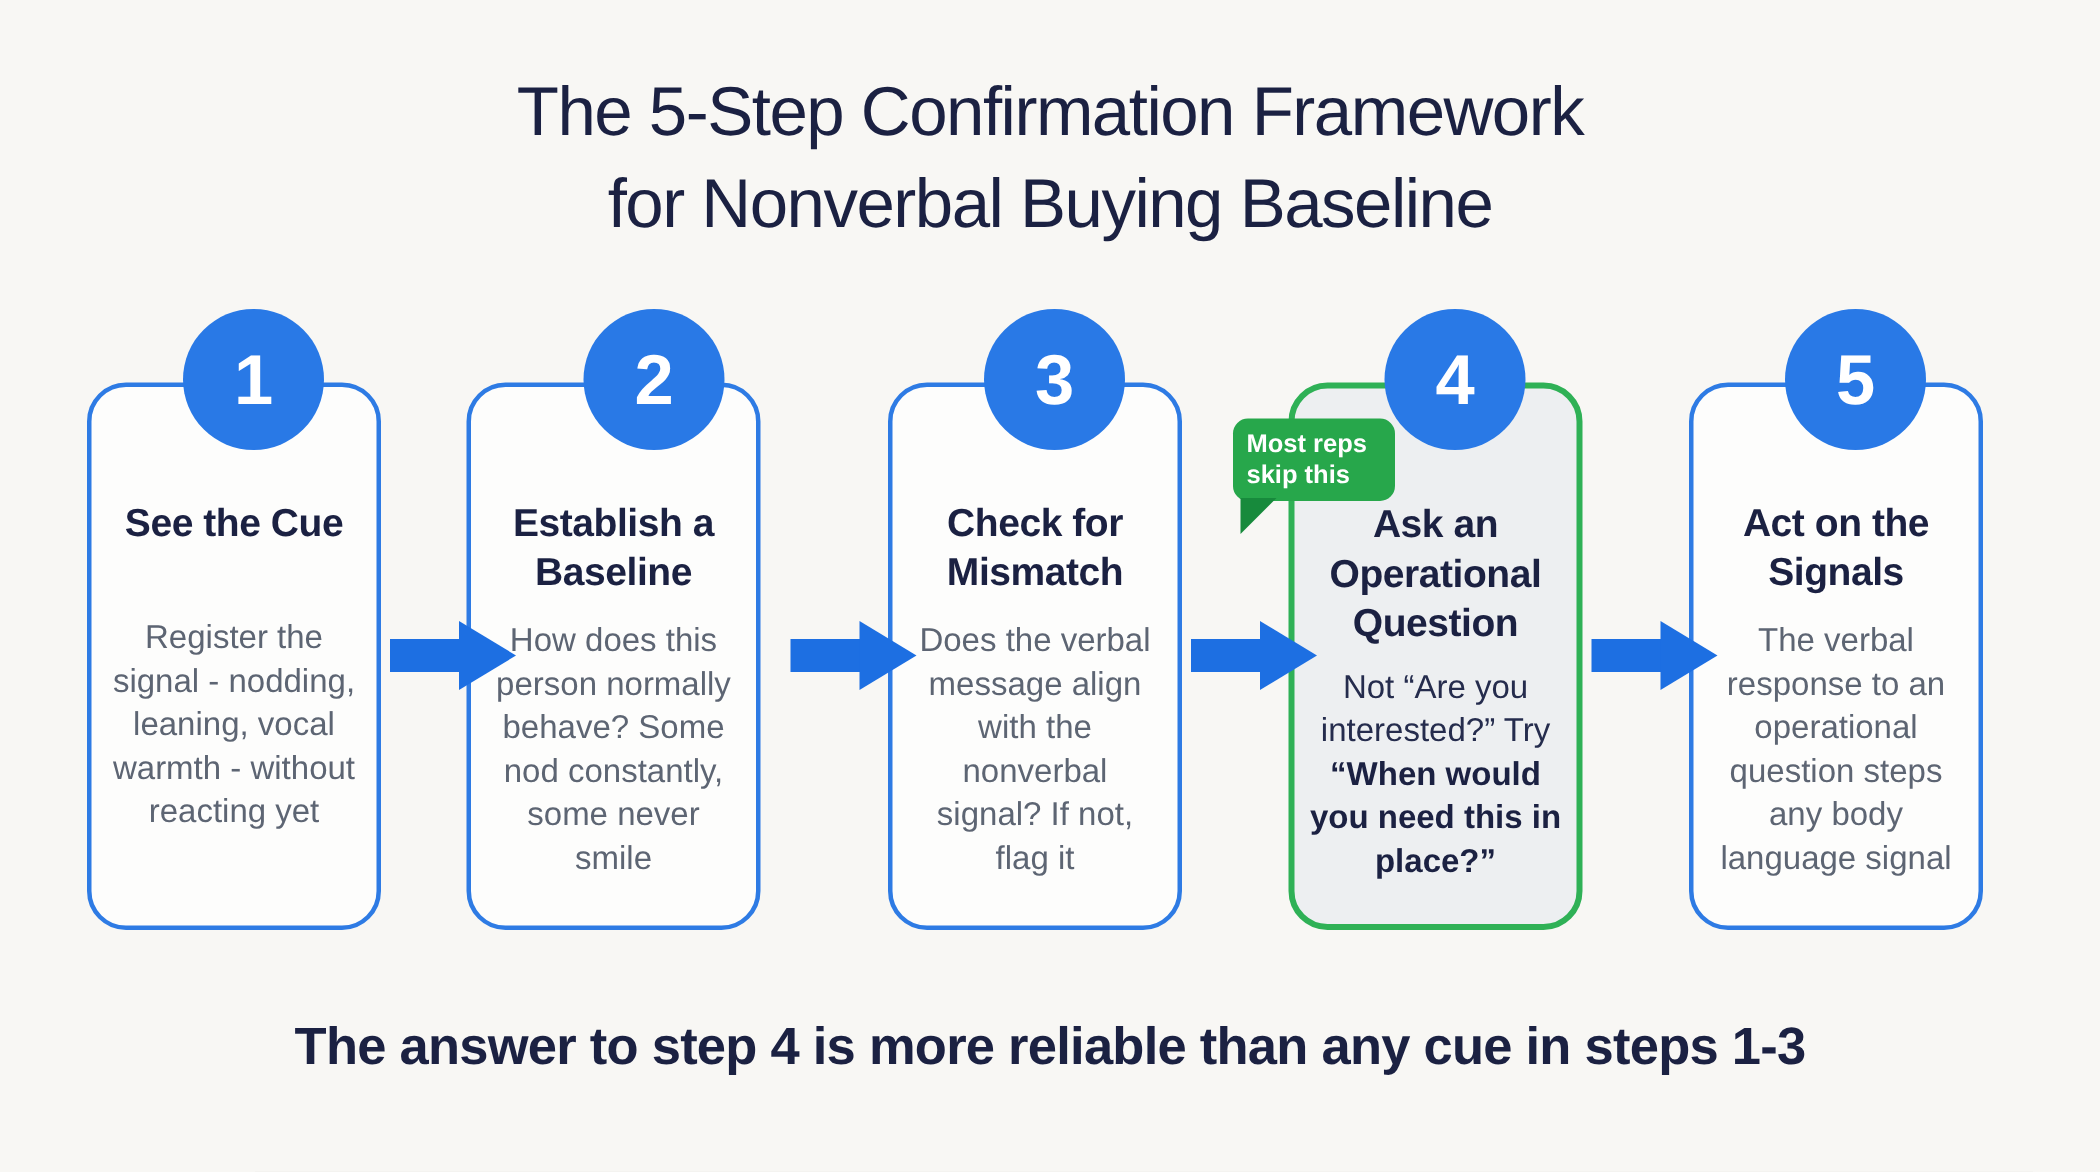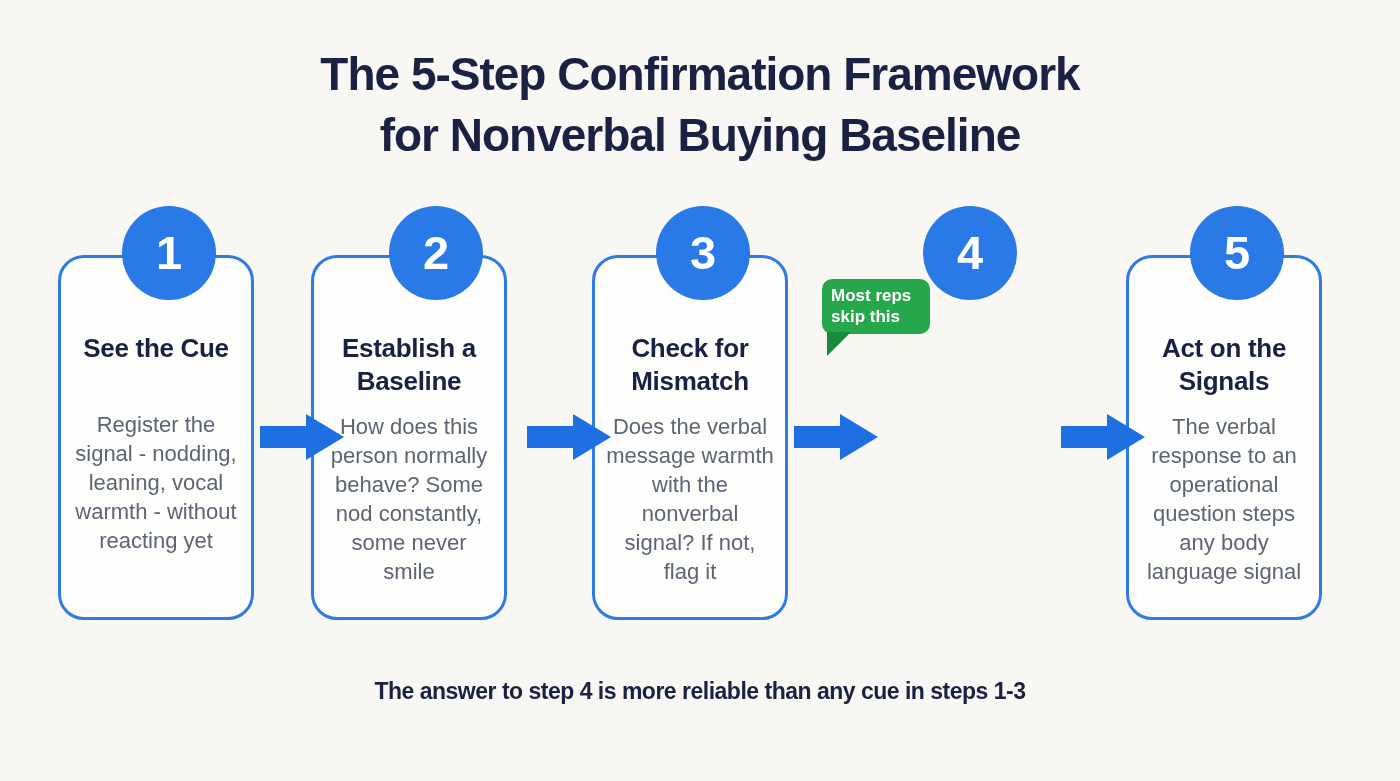--- a/index.html
+++ b/index.html
@@ -17,21 +17,21 @@
   }
 
   
   .main-title {
     position: absolute;
     top: 44px;
     left: 0;
     width: 100%;
     text-align: center;
     color: #1b2142;
-    font-weight: bold;
+    font-weight: normal;
     font-size: 46px;
     line-height: 61px;
     letter-spacing: -1px;
   }
 
   
   .card {
     position: absolute;
     top: 255px;
     width: 196px;
@@ -165,21 +165,21 @@
   }
 
   
   .footer-note {
     position: absolute;
     top: 678px;
     left: 0;
     width: 100%;
     text-align: center;
     color: #1b2142;
-    font-size: 23px;
+    font-size: 35px;
     font-weight: bold;
     letter-spacing: -0.5px;
   }
 </style>
 </head>
 <body>
 
 <div class="stage">
 
   <div class="main-title">
@@ -197,24 +197,30 @@
   <div class="card card-2">
     <h3 class="card-title">Establish a Baseline</h3>
     <div class="card-body-wrap">
       <p class="card-body">How does this person normally behave? Some nod constantly, some never smile</p>
     </div>
   </div>
 
   <div class="card card-3">
     <h3 class="card-title">Check for Mismatch</h3>
     <div class="card-body-wrap">
-      <p class="card-body">Does the verbal message warmth with the nonverbal signal? If not, flag it</p>
-    </div>
-  </div>
-
+      <p class="card-body">Does the verbal message align with the nonverbal signal? If not, flag it</p>
+    </div>
+  </div>
+
+  <div class="card card-4 highlight">
+    <h3 class="card-title">Ask an Operational Question</h3>
+    <div class="card-body-wrap">
+      <p class="card-body navy"><span>Not “Are you interested?” Try </span><span class="quote-bold">“When would you need this in place?”</span></p>
+    </div>
+  </div>
 
   <div class="card card-5">
     <h3 class="card-title">Act on the Signals</h3>
     <div class="card-body-wrap">
       <p class="card-body">The verbal response to an operational question steps any body language signal</p>
     </div>
   </div>
 
   <div class="num-circle circ-1">1</div>
   <div class="num-circle circ-2">2</div>

